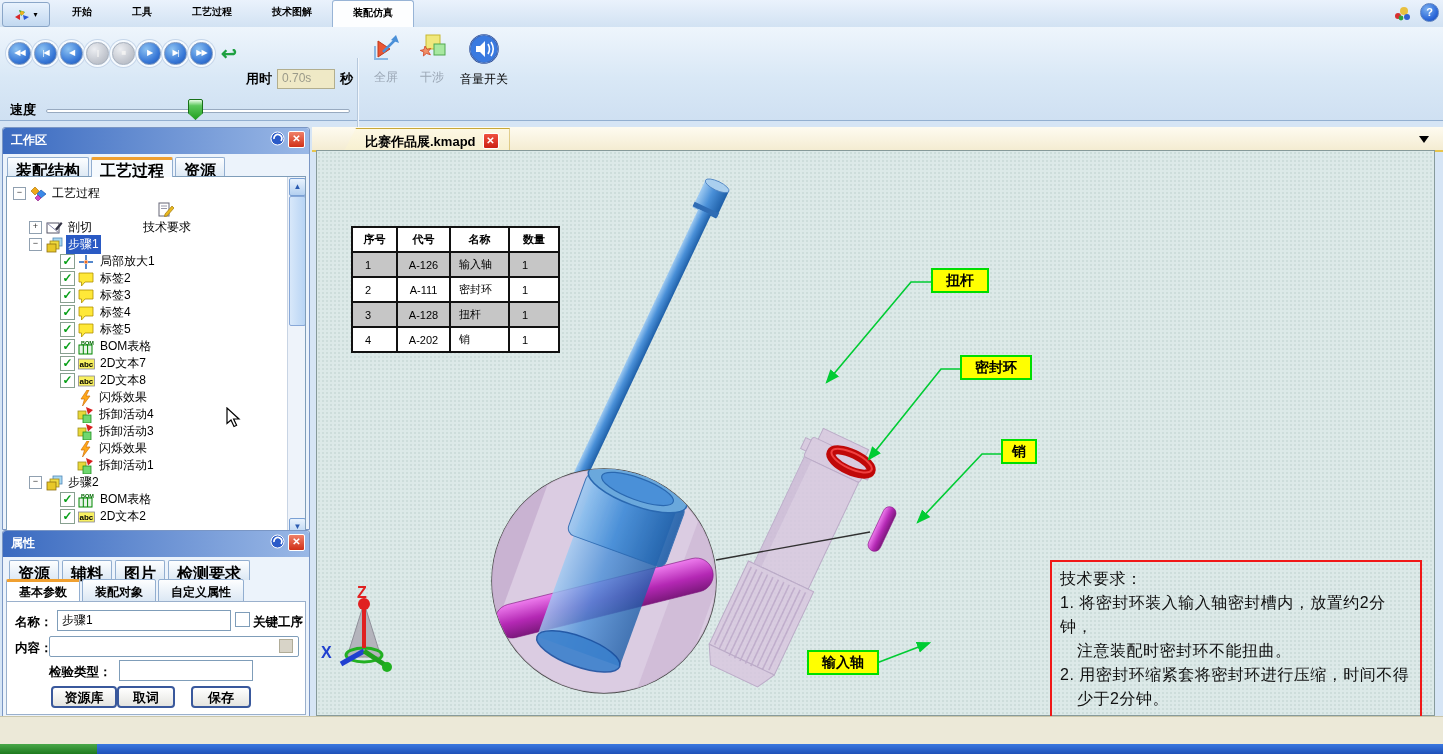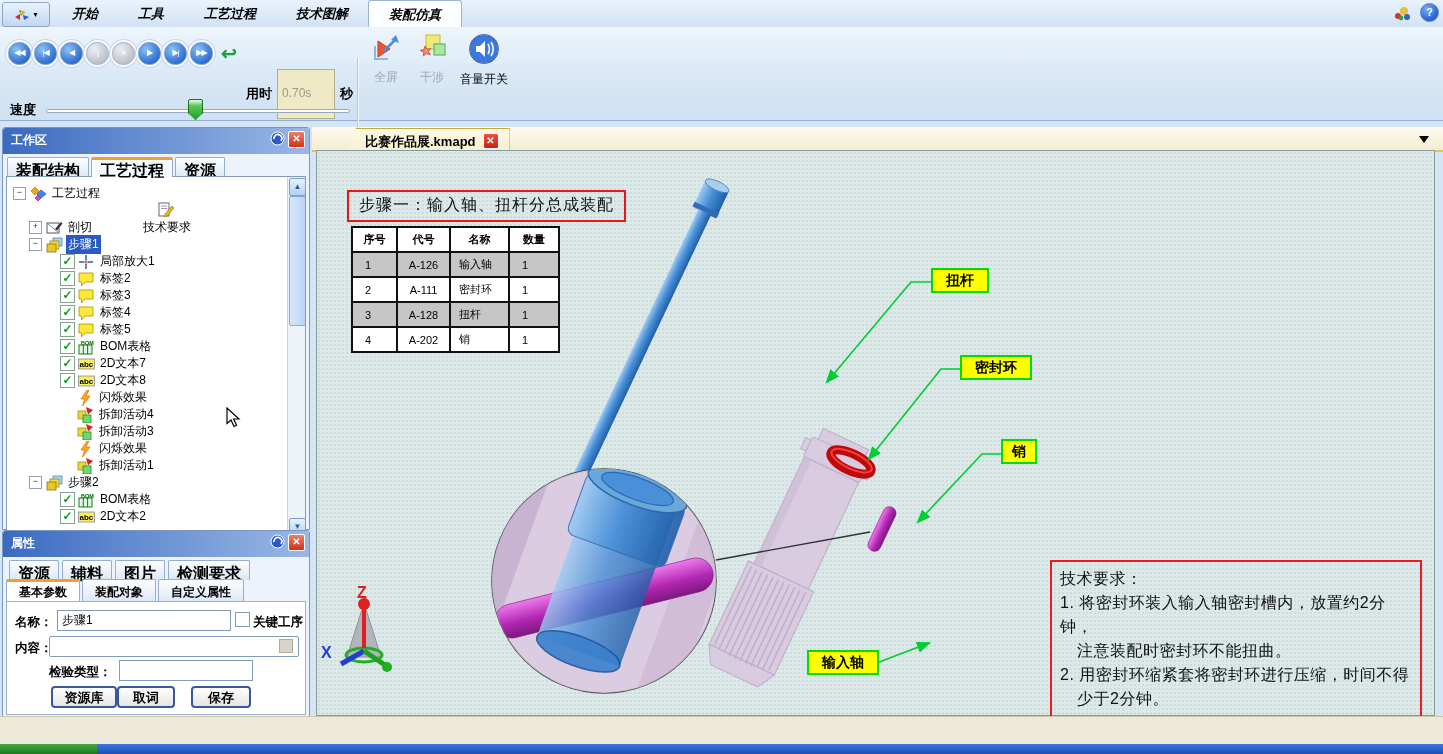--- a/index.html
+++ b/index.html
@@ -4,36 +4,36 @@
 <style>
   html,body{margin:0;padding:0;}
   .stage{position:relative;width:1443px;height:754px;overflow:hidden;
     font-family:"Liberation Sans",sans-serif;background:#d6e5f5;font-size:12px;color:#000;}
   
   .tabrow{position:absolute;left:0;top:0;width:1443px;height:27px;
     background:linear-gradient(#eaf2fc,#d2e2f3);border-bottom:1px solid #b6cbe2;}
   .appbtn{position:absolute;left:2px;top:2px;width:46px;height:23px;border:1px solid #8aa6c8;border-radius:3px;
     background:linear-gradient(#e8f2fd,#c2d8f0);display:flex;align-items:center;justify-content:center;gap:3px;}
   .rtabs{position:absolute;left:52px;top:0;height:27px;display:flex;}
-  .rtab{padding:5px 20px 0 20px;height:22px;font-size:13px;font-weight:bold;cursor:default;font-style:italic;}
+  .rtab{padding:5px 20px 0 20px;height:22px;font-size:10px;font-weight:bold;cursor:default;}
   .rtab.active{background:#fdfeff;border:1px solid #98b4d6;border-bottom:none;border-radius:3px 3px 0 0;}
   .winicons{position:absolute;right:4px;top:3px;display:flex;gap:6px;align-items:center;}
   .helpbtn{width:17px;height:17px;border-radius:50%;color:#fff;font-weight:bold;font-size:11px;text-align:center;line-height:17px;
     background:radial-gradient(circle at 35% 30%,#7ab0f0,#2a66d8 65%,#1a46a8);border:1px solid #5a80c0;}
   .ribbon{position:absolute;left:0;top:27px;width:1443px;height:93px;
     background:linear-gradient(#eef5fc,#d9e8f6 55%,#cfe0f2);border-bottom:1px solid #93afd0;}
   .pbrow{position:absolute;left:8px;top:15px;display:flex;gap:3px;align-items:center;}
   .pbtn{width:21px;height:21px;border-radius:50%;border:1px solid #7a96c0;color:#fff;font-size:8px;letter-spacing:-1px;
     text-align:center;line-height:20px;background:radial-gradient(circle at 35% 30%,#8cc2f2,#3a7ad8 60%,#1a50b0);
     box-shadow:0 0 0 2px #f6fafe, 0 0 0 3px #c6d6ea;}
   .pbtn.dis{background:radial-gradient(circle at 35% 30%,#eceef2,#c4c8d0 60%,#acb2bc);color:#f2f2f2;border-color:#aab2be;}
   .pbtn.loop{background:none;border:none;box-shadow:none;color:#1ea041;font-size:19px;font-weight:bold;width:26px;line-height:22px;letter-spacing:0;}
   .elapsed{position:absolute;left:246px;top:42px;display:flex;align-items:center;gap:5px;font-size:13px;font-weight:bold;}
   .elapsed .fld{width:48px;height:16px;border:1px solid #b2ae8e;background:#efe9c6;color:#9a9a8a;
-    font-size:12px;font-weight:normal;padding:16px 4px;}
+    font-size:12px;font-weight:normal;padding:1px 4px;}
   .spdlbl{position:absolute;left:10px;top:74px;font-size:13px;font-weight:bold;}
   .track{position:absolute;left:46px;top:82px;width:302px;height:2px;background:#fff;border:1px solid #98aac0;border-radius:2px;}
   .thumb{position:absolute;left:188px;top:72px;width:13px;height:19px;border:1px solid #187018;
     background:linear-gradient(#eafce8,#5cc85c 30%,#22a022);clip-path:polygon(0 0,100% 0,100% 68%,50% 100%,0 68%);border-radius:2px;}
   .grplbl{position:absolute;font-size:13px;color:#8695a8;}
   .vsep{position:absolute;top:31px;height:82px;width:1px;background:#b6c8dc;border-right:1px solid #f2f7fc;}
   .citem{position:absolute;top:6px;width:48px;text-align:center;font-size:12px;}
   .citem .lab{margin-top:3px;color:#9aa6b4;}
   .citem .lab.on{color:#000;}
   
@@ -542,21 +542,20 @@
         <line x1="47" y1="497" x2="47" y2="458" stroke="#e02020" stroke-width="4"></line>
         <circle cx="47" cy="453" r="6" fill="#e02020"></circle>
         <line x1="47" y1="500" x2="24" y2="513" stroke="#2040d0" stroke-width="5"></line>
         <line x1="47" y1="500" x2="68" y2="514" stroke="#20a020" stroke-width="5"></line>
         <circle cx="70" cy="516" r="5" fill="#20b020"></circle>
         <text x="40" y="447" font-size="16" font-weight="bold" fill="#e02020" id="axis-z">Z</text>
         <text x="4" y="507" font-size="16" font-weight="bold" fill="#2040d0" id="axis-x">X</text>
       </g>
     </svg>
 
-    <div class="stepbox">步骤一：输入轴、扭杆分总成装配</div>
 
     <table class="bom">
       <colgroup>
           <col style="width:45px">
           <col style="width:53px">
           <col style="width:59px">
           <col style="width:50px">
         </colgroup>
       <thead>
           <tr id="bom-head">

